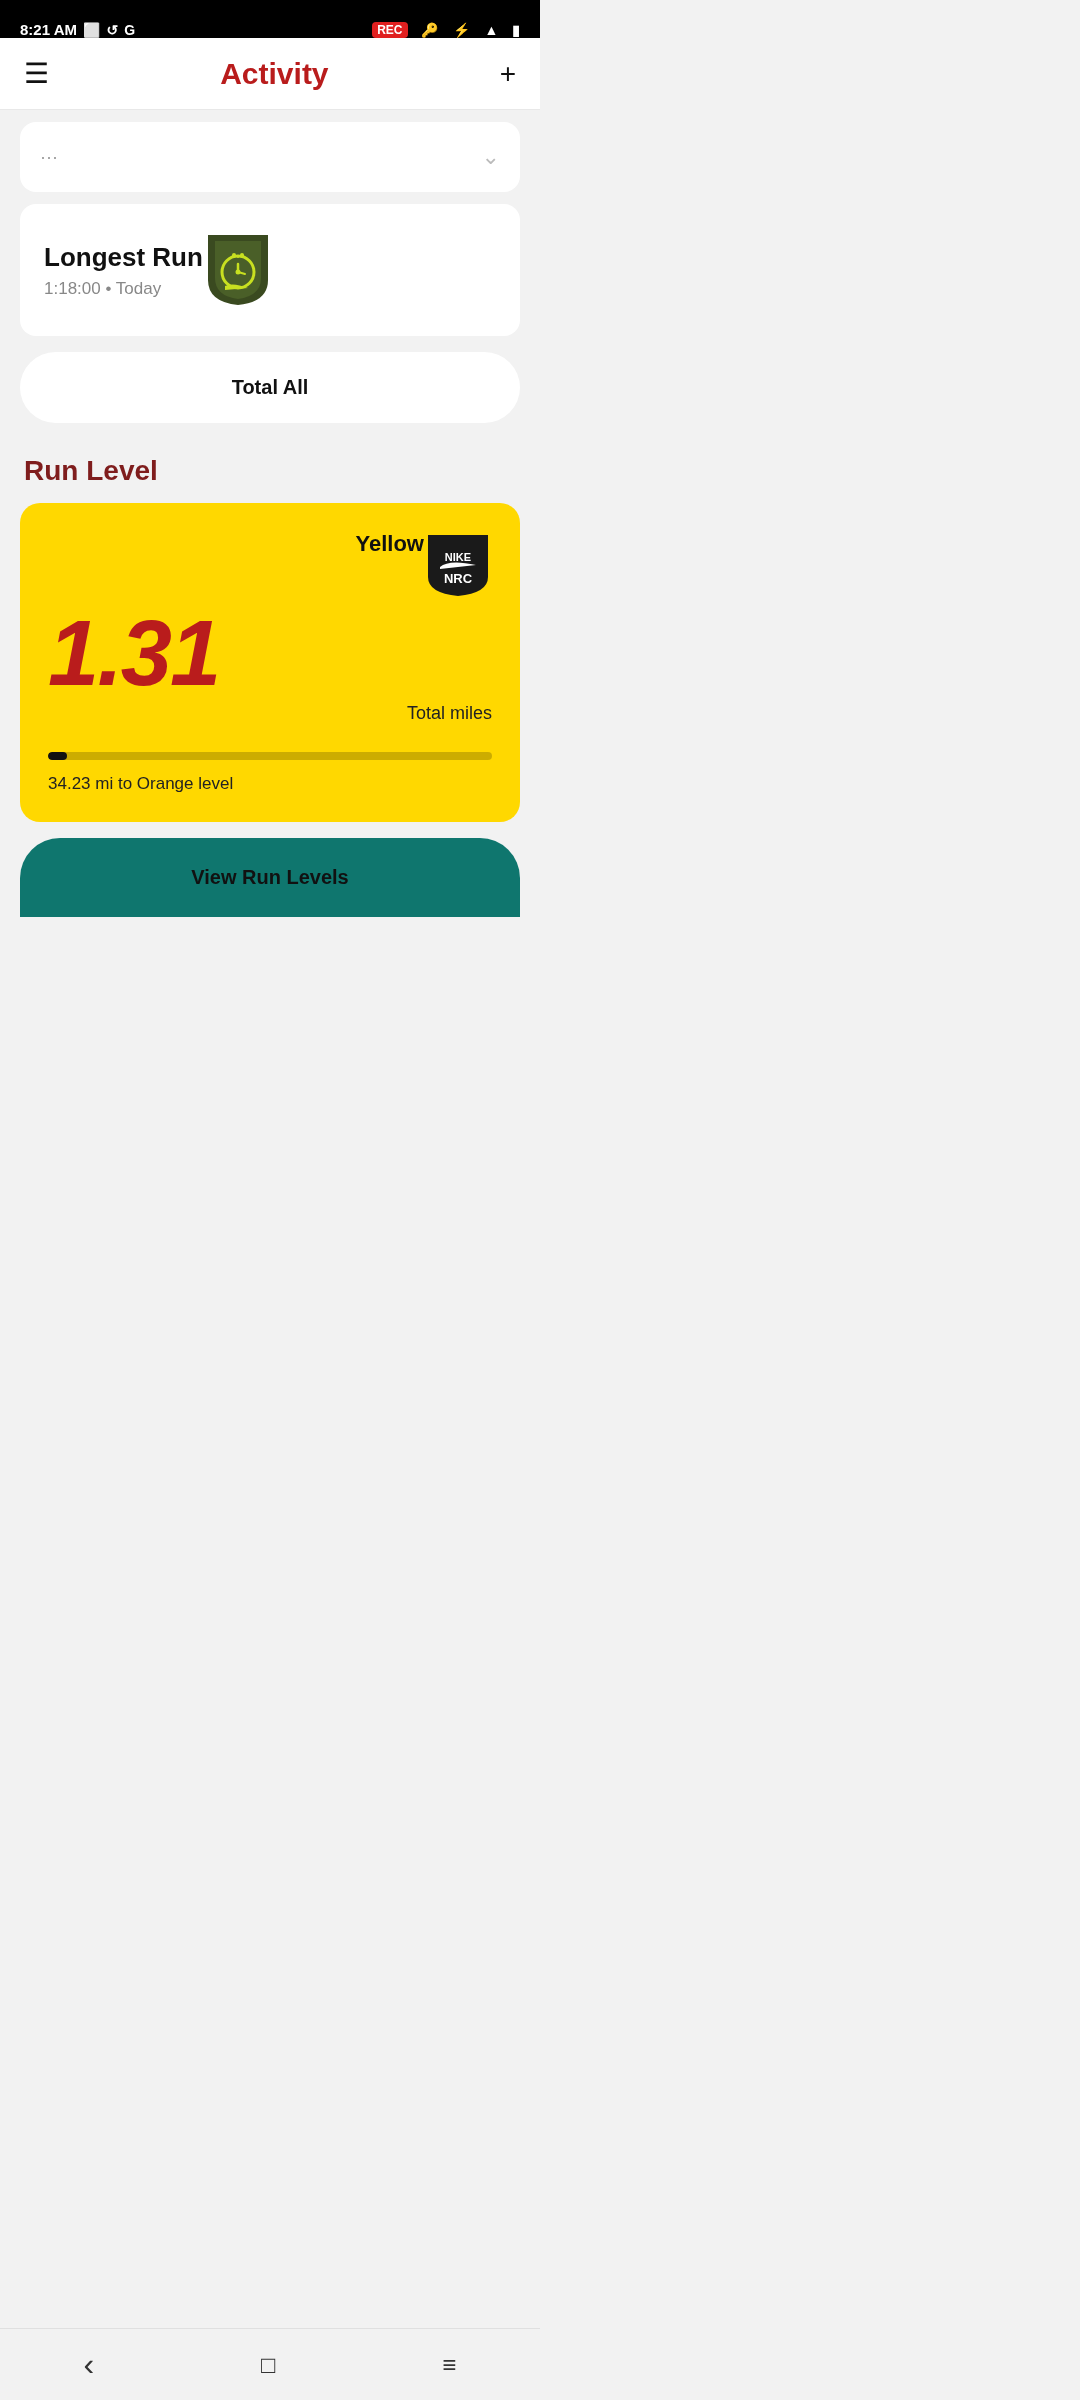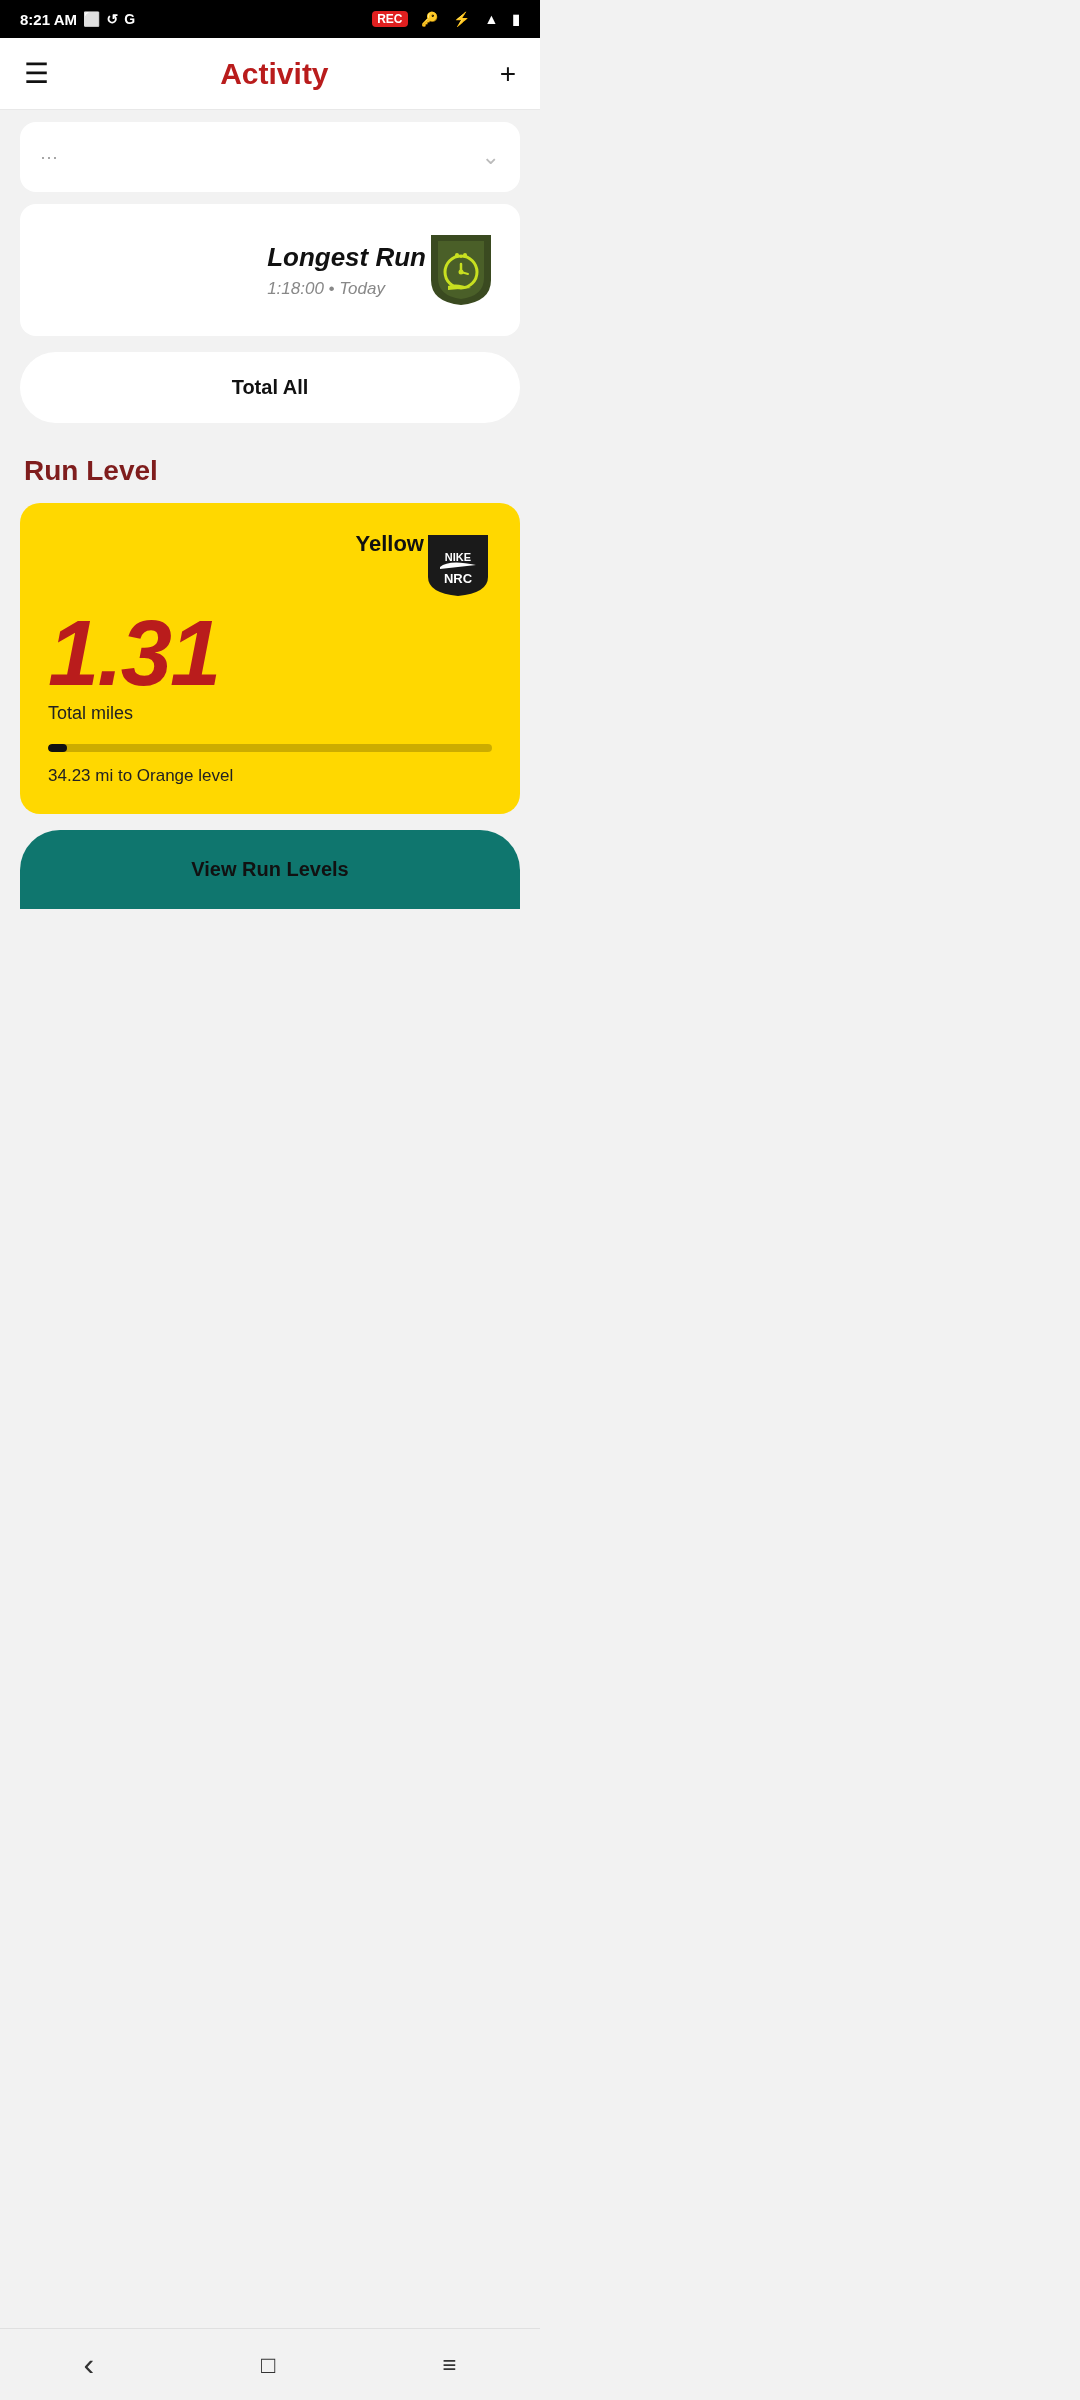--- a/index.html
+++ b/index.html
@@ -11,21 +11,21 @@
       background: #f2f2f2;
       font-family: -apple-system, 'Helvetica Neue', Arial, sans-serif;
       overflow-x: hidden;
     }
 
     
     .status-bar {
       background: #000;
       color: #fff;
       display: flex;
-      align-items: center;
+      align-items: flex-end;
       justify-content: space-between;
       padding: 0 20px;
       height: 38px;
       font-size: 15px;
       font-weight: 600;
     }
     .status-bar-left { display: flex; align-items: center; gap: 6px; }
     .status-bar-right { display: flex; align-items: center; gap: 14px; }
     .status-icon { font-size: 14px; }
 
@@ -78,22 +78,21 @@
     }
 
     
     .longest-run-card {
       background: #fff;
       margin: 12px 20px 0 20px;
       border-radius: 16px;
       padding: 26px 24px;
       display: flex;
       align-items: center;
-      justify-content: flex-end;
-      font-style: italic;
+      justify-content: flex-start;
     }
     .longest-run-info {}
     .longest-run-title {
       font-size: 26px;
       font-weight: 600;
       color: #111;
       margin-bottom: 6px;
     }
     .longest-run-meta {
       font-size: 17px;
@@ -156,21 +155,22 @@
       font-style: italic;
       color: #b91c1c;
       line-height: 1;
       margin-bottom: 4px;
       letter-spacing: -2px;
     }
     .run-level-unit {
       font-size: 18px;
       font-weight: 500;
       color: #222;
-      margin-bottom: 20px;
+      margin-bottom: 28px;
+      text-align: right;
     }
     .progress-bar-container {
       background: rgba(0,0,0,0.2);
       height: 8px;
       border-radius: 4px;
       margin-bottom: 14px;
       overflow: hidden;
     }
     .progress-bar-fill {
       background: #111;

